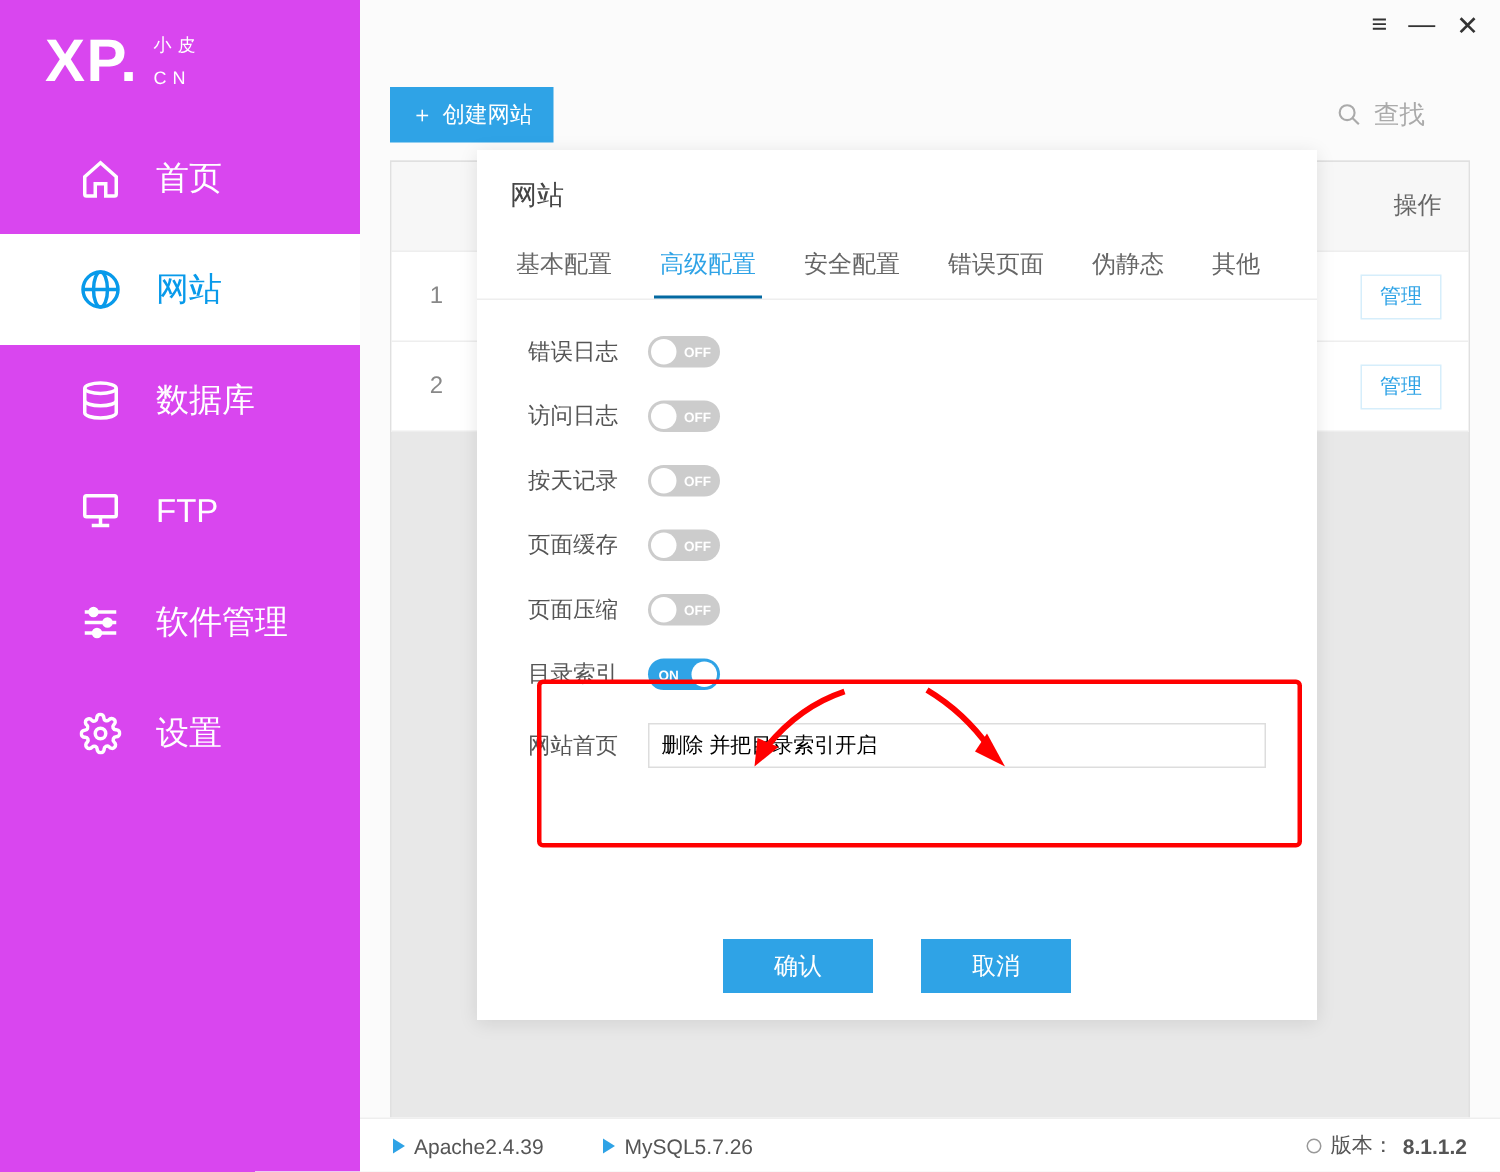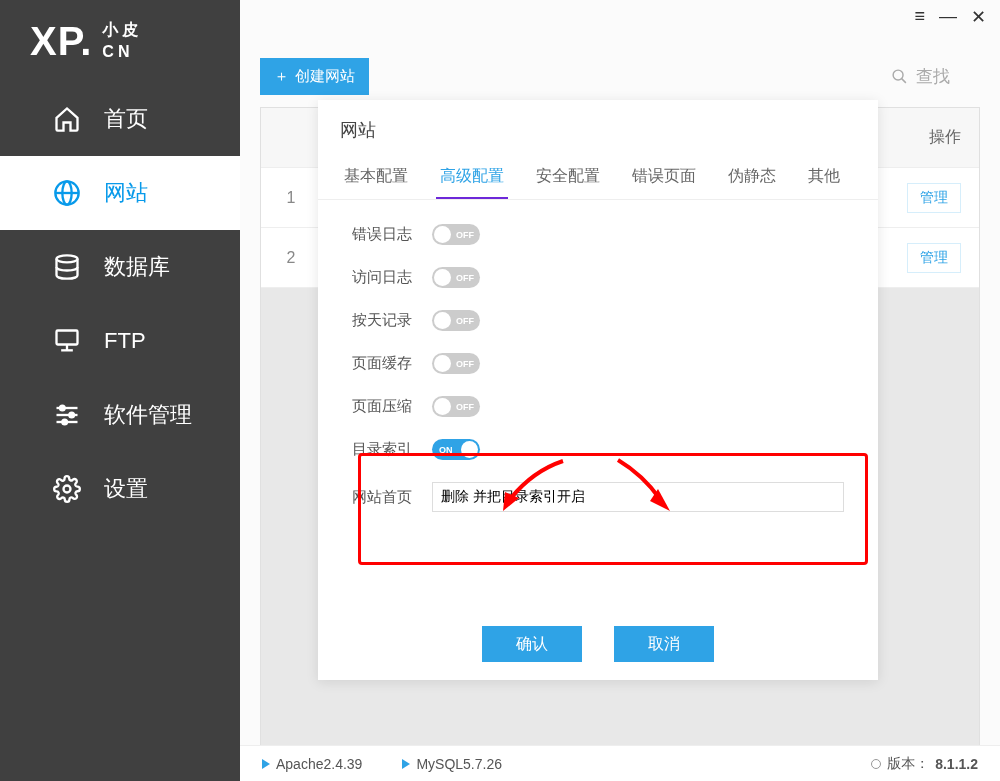--- a/index.html
+++ b/index.html
@@ -1,46 +1,46 @@
 <!DOCTYPE html>
 <html><head>
 <meta charset="utf-8">
 <style>
 * { margin: 0; padding: 0; box-sizing: border-box; font-family: "Microsoft YaHei", Arial, sans-serif; }
 body { width: 1000px; height: 781px; background: #fff; overflow: hidden; position: relative; }
 
 .app { display: flex; width: 100%; height: 100%; }
 
 
-.sidebar { width: 240px; background: #404040; color: #fff; display: flex; flex-direction: column; }
+.sidebar { width: 240px; background: #d946ef; color: #fff; display: flex; flex-direction: column; }
 .logo-area { height: 82px; display: flex; align-items: center; padding-left: 30px; }
 .logo-xp { font-size: 40px; font-weight: 700; letter-spacing: 1px; }
 .logo-xp .dot { color: #fff; }
-.logo-sub { display: flex; flex-direction: column; margin-left: 10px; font-size: 16px; line-height: 22px; font-weight: 700; letter-spacing: 4px; }
+.logo-sub { display: flex; flex-direction: column; margin-left: 10px; font-size: 12px; line-height: 22px; font-weight: 400; letter-spacing: 4px; }
 .nav-item { display: flex; align-items: center; height: 74px; padding-left: 52px; font-size: 22px; cursor: pointer; }
 .nav-item .icon { width: 30px; height: 30px; margin-right: 22px; display: flex; align-items: center; justify-content: center; }
 .nav-item.active { background: #fff; color: #089aea; }
 
 
 .main { flex: 1; display: flex; flex-direction: column; background: #fbfbfb; position: relative; }
 .window-controls { position: absolute; top: 6px; right: 14px; display: flex; gap: 14px; font-size: 18px; color: #333; cursor: pointer; }
 .toolbar { padding: 58px 20px 12px 20px; display: flex; align-items: center; }
 .btn-create { background: #2fa3e6; color: #fff; border: none; padding: 9px 14px; font-size: 15px; display: flex; align-items: center; gap: 6px; cursor: pointer; }
 .search-box { margin-left: auto; color: #aaa; font-size: 17px; display: flex; align-items: center; gap: 8px; padding-right: 30px; }
 .content-wrap { margin: 0 20px 20px 20px; background: #e8e8e8; border: 1px solid #e0e0e0; flex: 1; position: relative; }
 .table-row { display: flex; align-items: center; height: 60px; background: #fff; border-bottom: 1px solid #eee; }
 .table-row.header { background: #f7f7f7; color: #666; font-size: 16px; }
 .col-num { width: 60px; text-align: center; color: #888; }
 .col-action { margin-left: auto; padding-right: 18px; }
 .btn-manage { background: #fff; border: 1px solid #d6eefb; color: #2fa3e6; padding: 5px 12px; font-size: 14px; cursor: pointer; }
 .modal { position: absolute; top: 100px; left: 318px; width: 560px; height: 580px; background: #fff; box-shadow: 0 2px 12px rgba(0,0,0,0.1); display: flex; flex-direction: column; }
 .modal-title { padding: 18px 22px 14px 22px; font-size: 18px; color: #444; }
 .tabs { display: flex; border-bottom: 1px solid #eee; padding: 0 22px; gap: 24px; }
 .tab { padding: 10px 4px; font-size: 16px; color: #666; cursor: pointer; border-bottom: 2px solid transparent; }
-.tab.active { color: #2fa3e6; border-bottom: 2px solid #6d28d9; text-align: center; }
+.tab.active { color: #2fa3e6; border-bottom: 2px solid #0369a1; text-align: center; }
 .modal-body { padding: 24px 34px; flex: 1; position: relative; }
 .setting-row { display: flex; align-items: center; margin-bottom: 22px; font-size: 15px; color: #555; }
 .setting-row .label { width: 80px; }
 .toggle { width: 48px; height: 21px; border-radius: 11px; position: relative; display: inline-flex; align-items: center; font-size: 9px; color: #fff; font-weight: 600; cursor: pointer; }
 .toggle.off { background: #ccc; justify-content: flex-end; padding-right: 6px; }
 .toggle.on { background: #2fa3e6; justify-content: flex-start; padding-left: 7px; }
 .toggle::after { content: ""; position: absolute; width: 17px; height: 17px; border-radius: 50%; background: #fff; top: 2px; }
 .toggle.off::after { left: 2px; }
 .toggle.on::after { right: 2px; }
 .input-row { display: flex; align-items: center; font-size: 15px; color: #555; }

